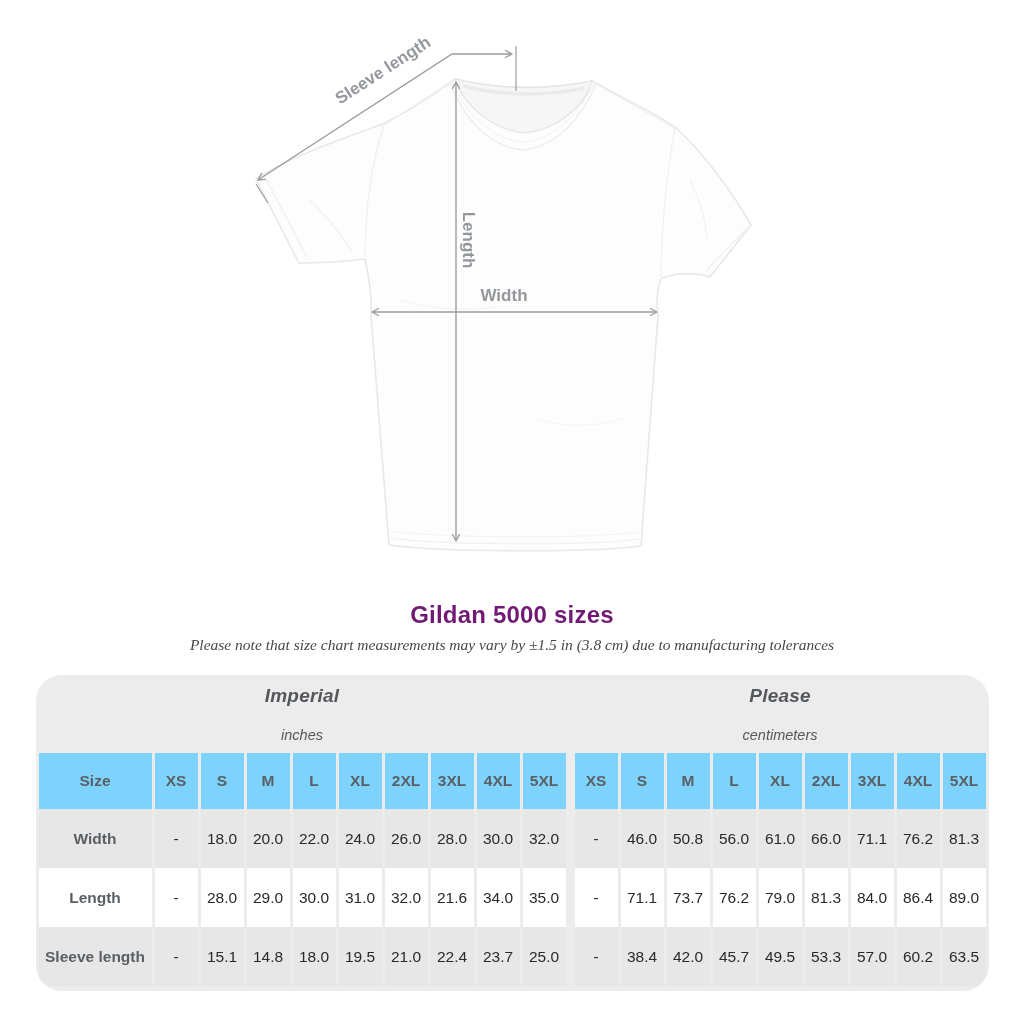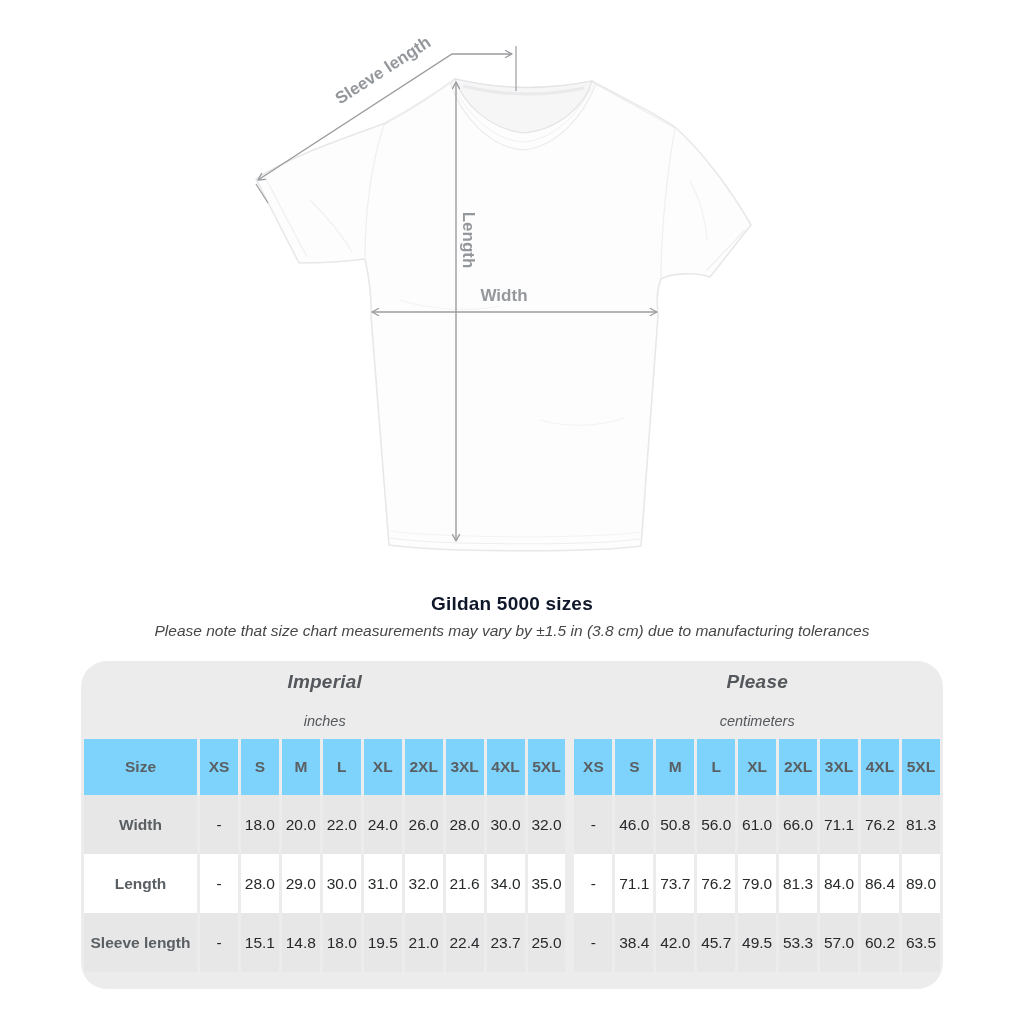--- a/index.html
+++ b/index.html
@@ -3,25 +3,25 @@
 <meta charset="utf-8">
 <style>
   html,body{margin:0;padding:0;background:#ffffff;}
   body{width:1024px;height:1024px;font-family:"Liberation Sans",sans-serif;-webkit-font-smoothing:antialiased;}
   .stage{position:relative;width:1024px;height:1024px;overflow:hidden;}
 
   
   .shirt-svg{display:block;width:1024px;height:585px;}
 
   
-  .page-title{margin:8px 0 0;text-align:center;font-size:19px;font-weight:bold;color:#0f172a;letter-spacing:.2px;}
-  .subtitle{margin:7px 0 3px;text-align:center;font-style:italic;font-size:15.5px;color:#474747;}
+  .page-title{margin:16px 0 0;text-align:center;font-size:24px;font-weight:bold;color:#701a75;letter-spacing:.2px;}
+  .subtitle{margin:7px 0 3px;text-align:center;font-style:italic;font-size:15.5px;color:#474747;font-family:Liberation Serif, serif;}
 
   
-  .table-card{width:862px;margin:21px auto 0;background:#ececec;border-radius:26px;overflow:hidden;padding-bottom:17px;}
+  .table-card{width:953px;margin:21px auto 0;background:#ececec;border-radius:26px;overflow:hidden;padding-bottom:5px;}
   table.size-chart{width:100%;border-collapse:separate;border-spacing:3px 0;table-layout:fixed;}
   col.col-size{width:113px;}
   col.col-gap{width:3px;}
   th,td{padding:0;text-align:center;vertical-align:middle;font-weight:normal;}
   .band-row th{height:78px;background:transparent;}
   .band-name{font-size:19px;font-weight:bold;font-style:italic;color:#54585c;letter-spacing:.2px;}
   .band-unit{margin-top:20px;font-size:14.5px;font-style:italic;color:#54585c;}
   .head-row th{height:56px;background:#7dd3fc;font-size:15.5px;font-weight:bold;color:#5a5f63;}
   .data-row th,.data-row td{height:59px;font-size:15.5px;}
   .data-row th{font-weight:bold;color:#5a5f63;}

